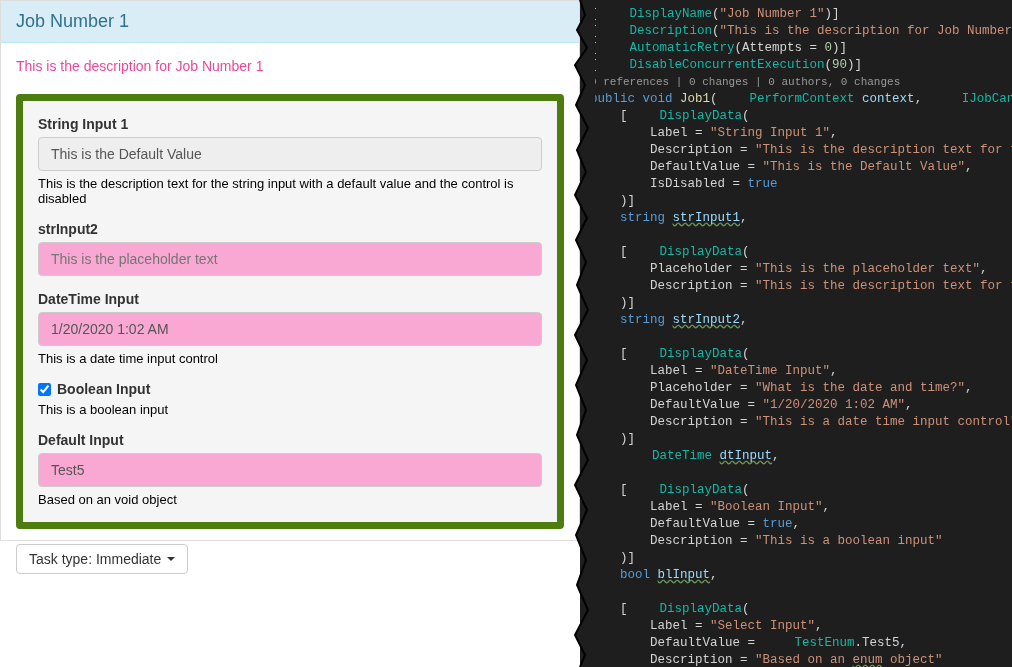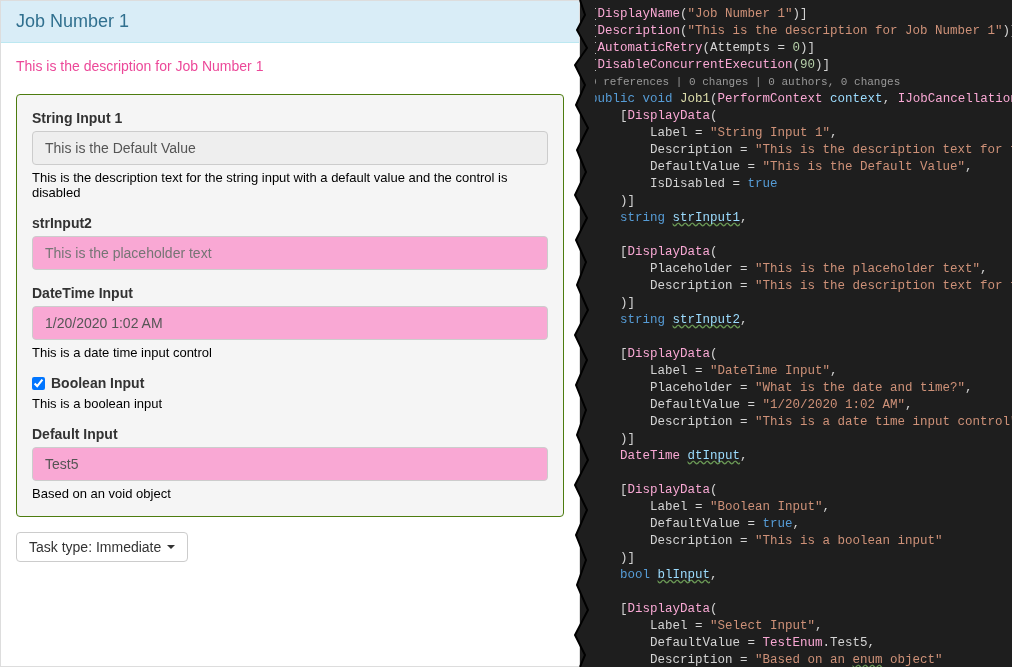--- a/index.html
+++ b/index.html
@@ -1,24 +1,24 @@
 <!DOCTYPE html>
 <html><head>
 <meta charset="utf-8">
 <style>
   * { box-sizing: border-box; }
   html,body { margin:0; padding:0; font-family: "Helvetica Neue", Helvetica, Arial, sans-serif; font-size:14px; color:#333; }
   body { width:1012px; height:667px; position:relative; overflow:hidden; background:#fff; }
 
   
-  .left-pane { position:absolute; left:0; top:0; width:580px; height:667px; border:1px solid #ddd; }
+  .left-pane { position:absolute; left:0; top:0; width:580px; height:541px; border:1px solid #ddd; }
   .panel-heading { background:#d9edf7; padding:10px 15px; border-bottom:1px solid #bce8f1; }
   .panel-title { color:#31708f; font-size:18px; font-weight:500; }
   .desc-block { padding:15px 15px 5px 15px; color:#ec4899; }
-  .inner-panel { margin:15px; border:1px solid #4d7c0f; border-radius:4px; background:#f5f5f5; padding:15px; }
+  .inner-panel { margin:15px; border:7px solid #4d7c0f; border-radius:4px; background:#f5f5f5; padding:15px; }
   .form-group { margin-bottom:15px; }
   .control-label { font-weight:700; display:block; margin-bottom:5px; }
   .form-control {
     display:block; width:100%; height:34px; padding:6px 12px;
     background:#f9a8d4; border:1px solid #ccc; border-radius:4px;
     font-size:14px; color:#555;
   }
   .form-control.disabled { background:#eee; cursor:not-allowed; }
   .help-block { color:#000000; font-size:13px; margin:5px 0 0 0; }
   .checkbox-row label { font-weight:700; display:flex; align-items:center; gap:6px; }
@@ -42,21 +42,21 @@
   }
   .right-pane .line { display:block; }
 
   
   .divider {
     position:absolute; left:565px; top:0; width:30px; height:667px;
     pointer-events:none;
   }
 
   
-  .tk-attr { color:#f9a8d4; }       
+  .tk-attr { color:#14b8a6;margin-left:32px; }       
   .tk-mod  { color:#569cd6; }       
   .tk-str  { color:#ce9178; }       
   .tk-num  { color:#b5cea8; }       
   .tk-fn   { color:#dcdcaa; }       
   .tk-param{ color:#9cdcfe; }       
   .tk-lens { color:#999999; font-size:11px; }
   .tk-var  { color:#9cdcfe; }
   .tk-wavy { text-decoration: underline wavy #6a9955; text-decoration-skip-ink: none; }
 </style>
 </head>

